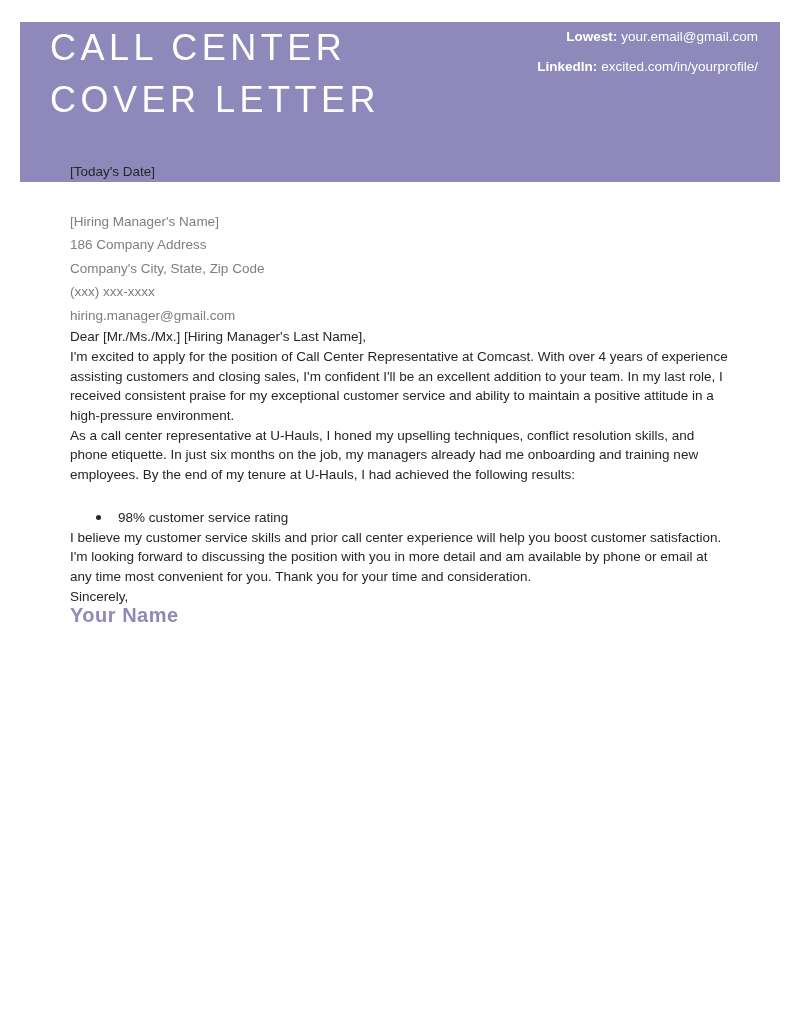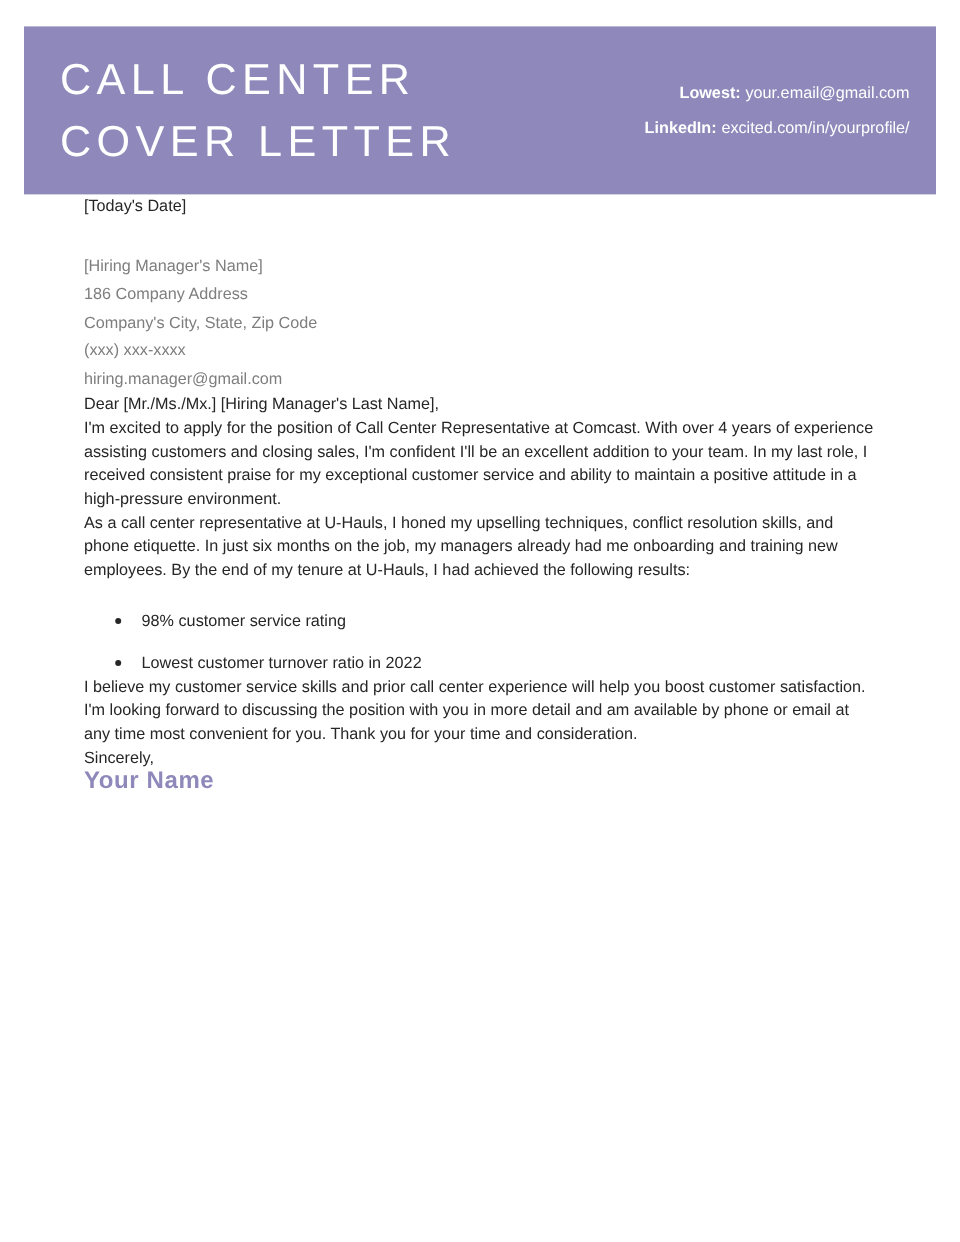--- a/index.html
+++ b/index.html
@@ -12,26 +12,26 @@
   }
   :root {
     --accent: #8e89ba;
     --text: #262626;
     --muted: #7e7e7e;
   }
   
   .banner {
     position: absolute;
     left: 20px; top: 22px;
-    width: 760px; height: 140px;
+    width: 760px; height: 160px;
     background: var(--accent);
     box-sizing: border-box;
     display: flex;
     justify-content: space-between;
-    align-items: center;
+    align-items: flex-start;
     padding: 0 22px 0 30px;
   }
   .doc-title {
     color: #ffffff;
     font-size: 36px;
     font-weight: 300;
     letter-spacing: 4.5px;
     line-height: 52px;
     white-space: nowrap;
   }
@@ -123,21 +123,20 @@
     </div>
 
     <p class="greeting">Dear [Mr./Ms./Mx.] [Hiring Manager's Last Name],</p>
 
     <p class="para-1">I'm excited to apply for the position of Call Center Representative at Comcast. With over 4 years of experience assisting customers and closing sales, I'm confident I'll be an excellent addition to your team. In my last role, I received consistent praise for my exceptional customer service and ability to maintain a positive attitude in a high-pressure environment.</p>
 
     <p class="para-2">As a call center representative at U-Hauls, I honed my upselling techniques, conflict resolution skills, and phone etiquette. In just six months on the job, my managers already had me onboarding and training new employees. By the end of my tenure at U-Hauls, I had achieved the following results:</p>
 
     <ul class="results">
       <li><span class="dot"></span><span>98% customer service rating</span></li>
-      <li><span class="dot"></span><span>Lowest customer turnover ratio in 2022</span></li>
     </ul>
 
     <p class="closing">I believe my customer service skills and prior call center experience will help you boost customer satisfaction. I'm looking forward to discussing the position with you in more detail and am available by phone or email at any time most convenient for you. Thank you for your time and consideration.</p>
 
     <p class="signoff">Sincerely,</p>
 
     <p class="signature">Your Name</p>
   </main>
 
 </div>

